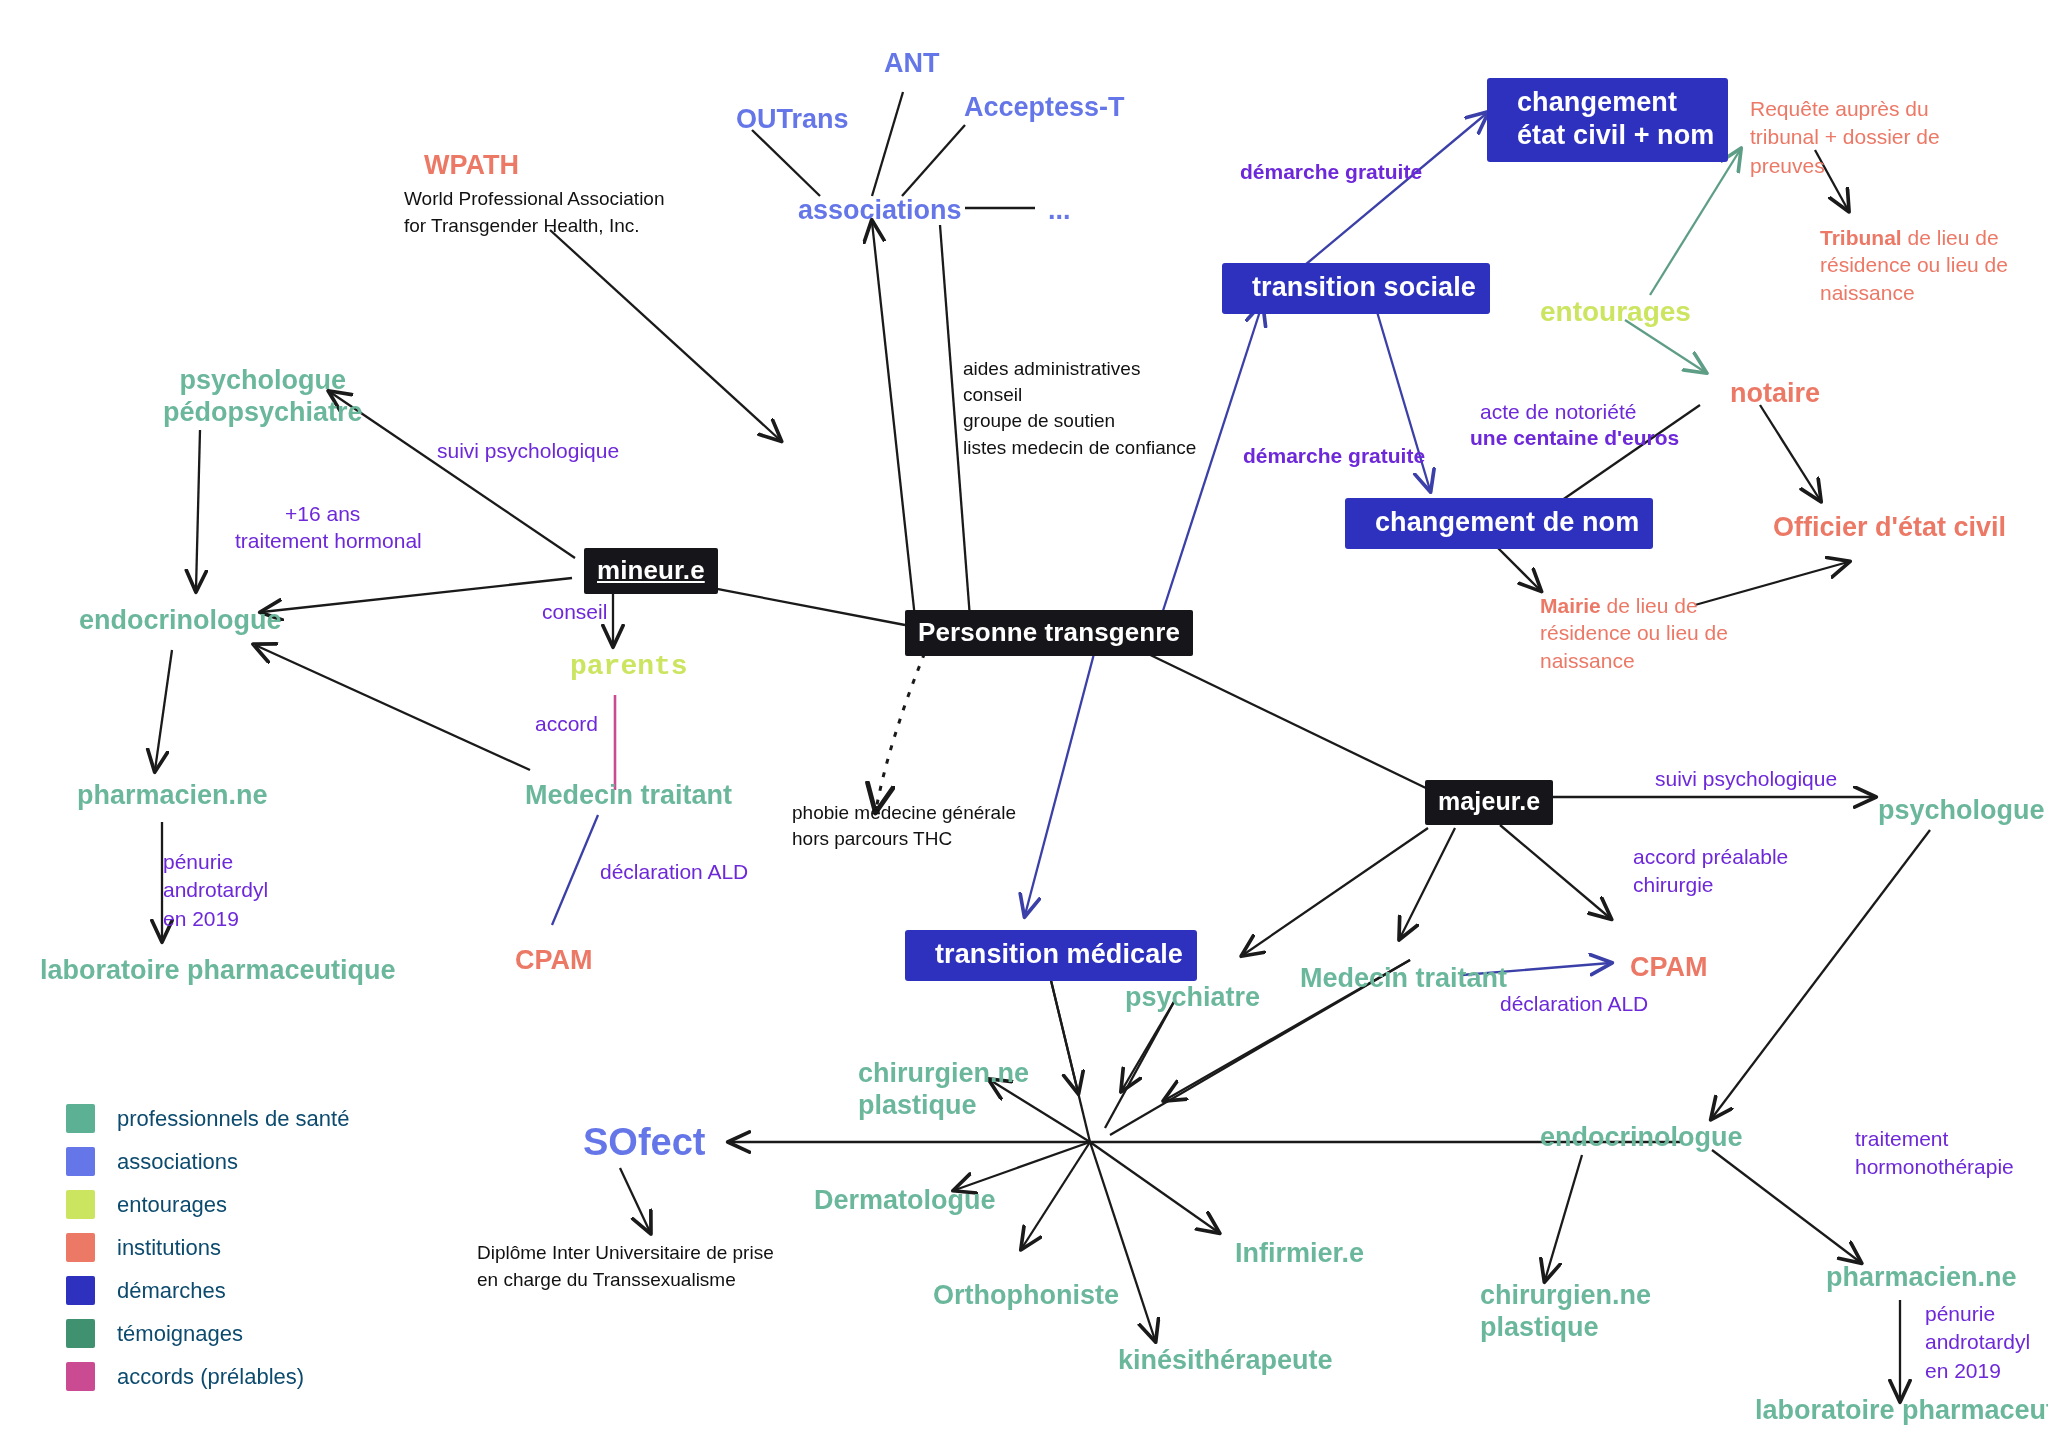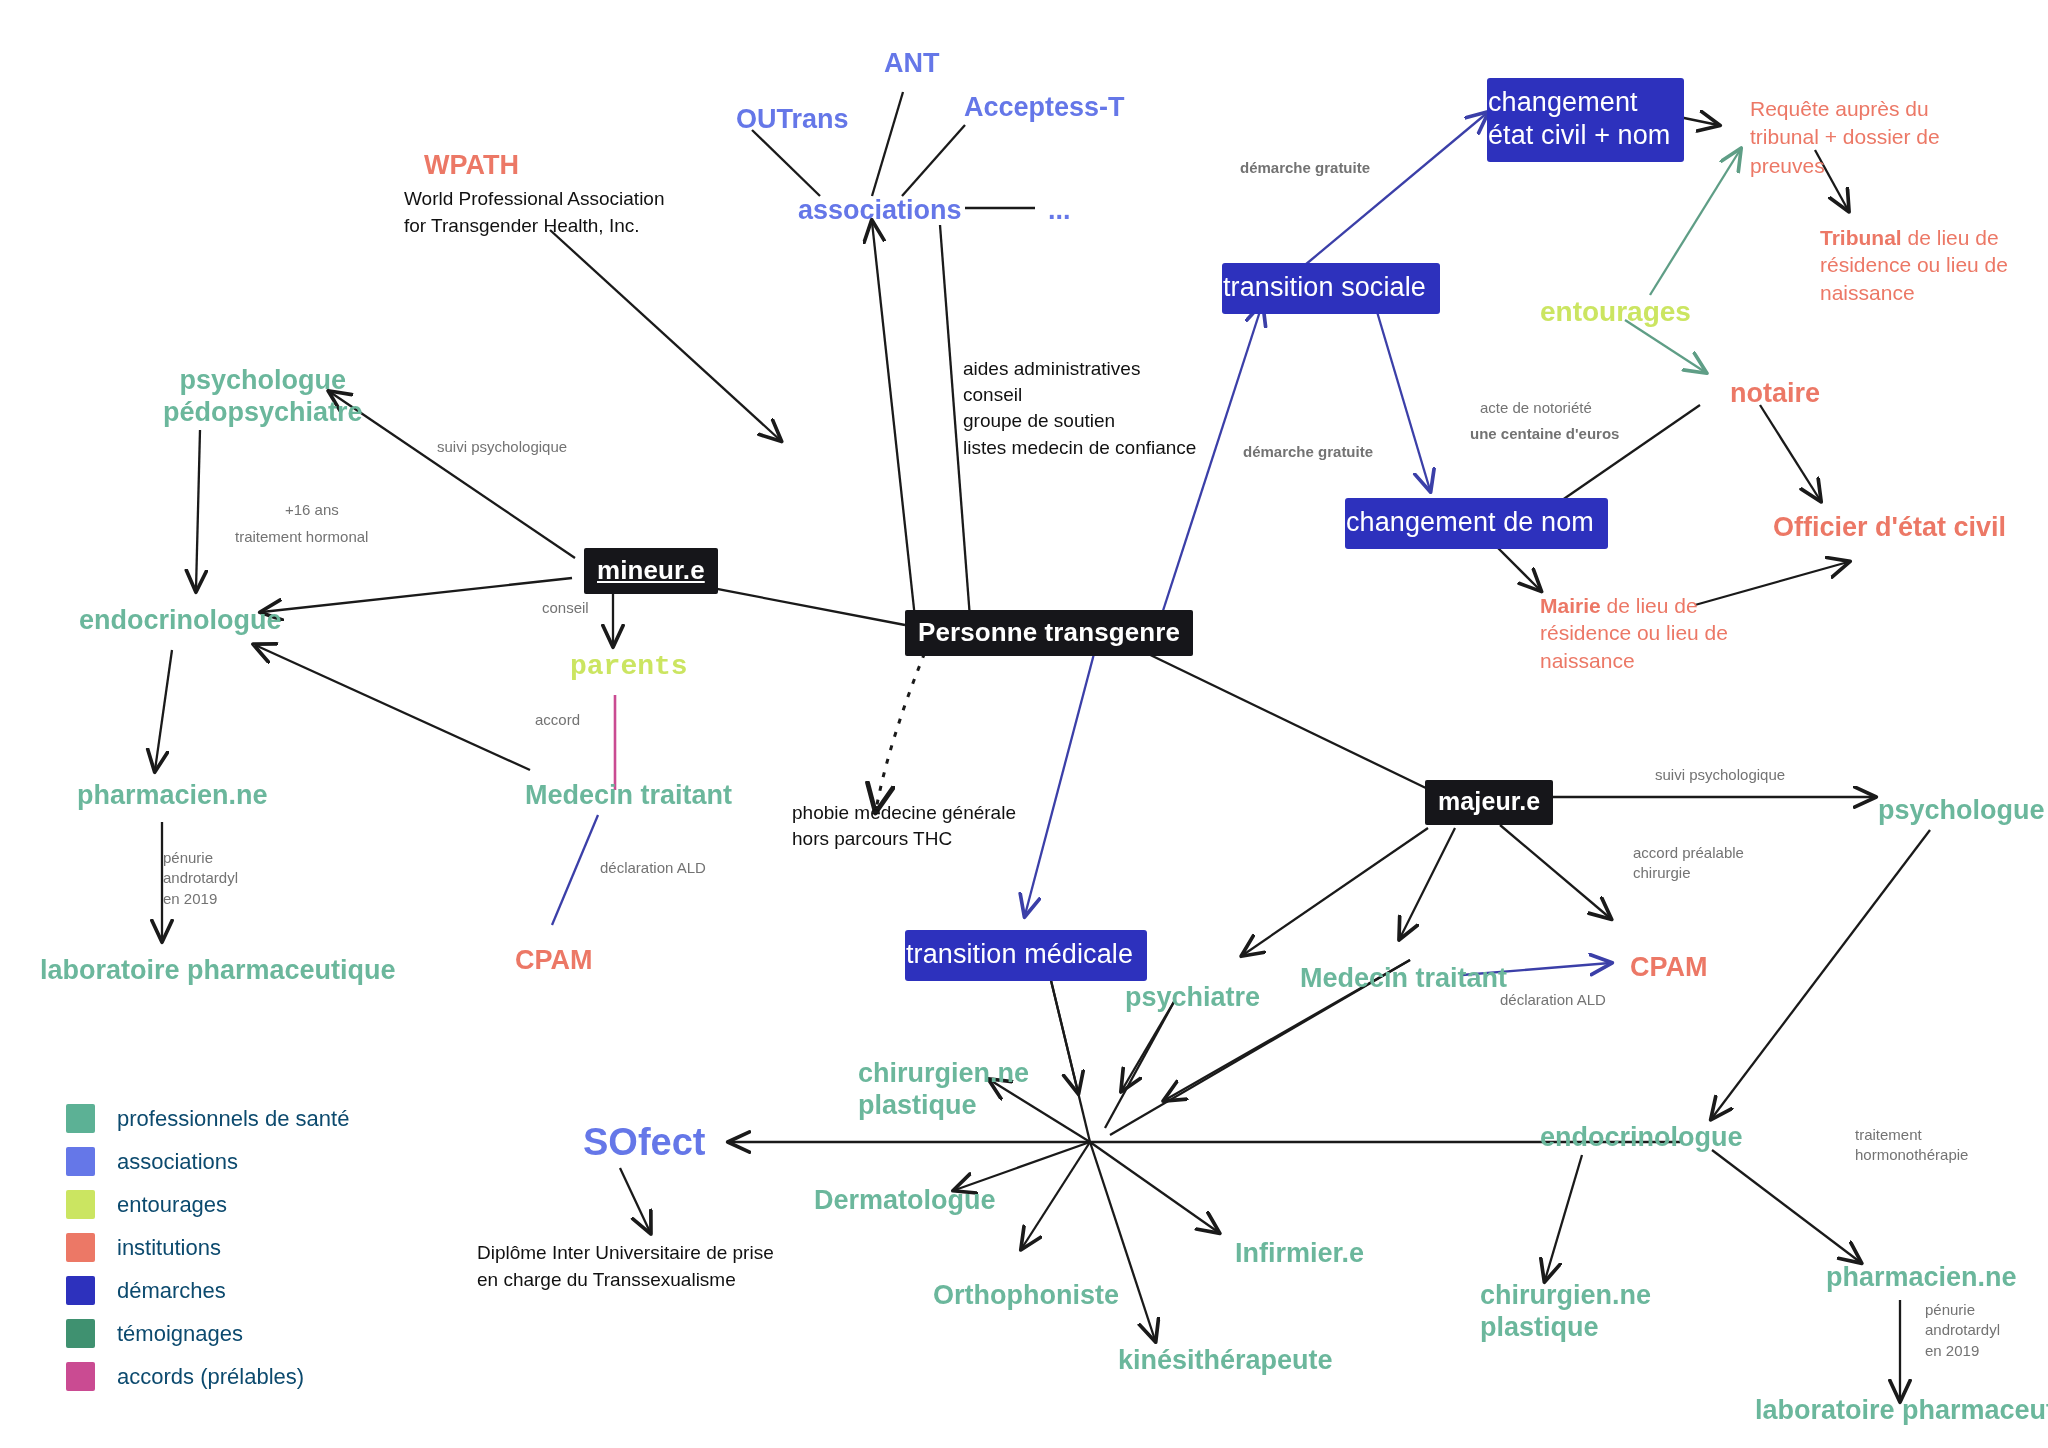--- a/index.html
+++ b/index.html
@@ -17,35 +17,35 @@
   
   .boxed{
     background:#16161a;color:#ffffff;font-weight:700;
     padding:7px 13px 8px 13px;border-radius:2px;
     font-size:26px;letter-spacing:.1px;
   }
   .boxed.small{font-size:25px;}
 
   
   .demarche{
-    background:#2d31bd;color:#ffffff;font-weight:400;
-    padding:8px 14px 10px 1px;border-radius:3px;
+    background:#2d31bd;color:#ffffff;font-weight:700;
+    padding:8px 14px 10px 30px;border-radius:3px;
     font-size:27px;line-height:1.22;letter-spacing:.1px;
   }
 
   
   .pro   {color:#6bb79c;font-weight:700;font-size:27px;}
   .assoc {color:#6577e8;font-weight:700;font-size:27px;}
   .entou {color:#cbe561;font-weight:700;font-size:28px;}
   .insti {color:#ec7866;font-weight:700;font-size:27px;}
   .insti-soft{color:#ec7866;font-weight:700;font-size:21px;line-height:1.3;}
   .insti-soft .thin{font-weight:400;}
   .insti-thin{color:#ec7866;font-weight:400;font-size:21px;line-height:1.35;}
 
-  .edgelabel{color:#737373;font-size:15px;line-height:1.35;font-weight:400;}
+  .edgelabel{color:#6d28d9;font-size:21px;line-height:1.35;font-weight:400;}
   .edgelabel.bold{font-weight:700;}
   .notetext{color:#111;font-size:19px;line-height:1.38;font-weight:400;}
   .subnote{color:#111;font-size:19px;line-height:1.4;font-weight:400;}
 
   .sofect{color:#6577e8;font-weight:700;font-size:38px;}
 
   
   #legend{position:absolute;left:66px;top:1097px;}
   .leg-row{display:flex;align-items:center;height:43px;}
   .leg-sw{width:29px;height:29px;border-radius:2px;margin-right:22px;flex:0 0 auto;}

